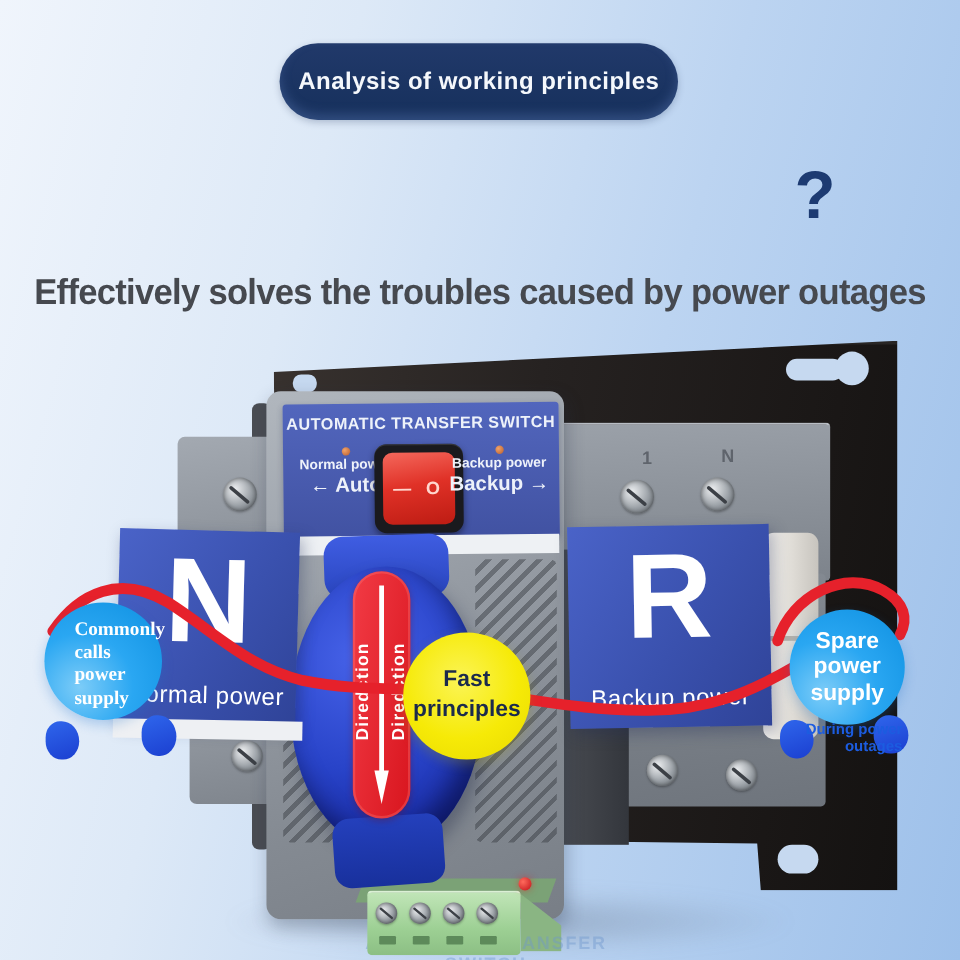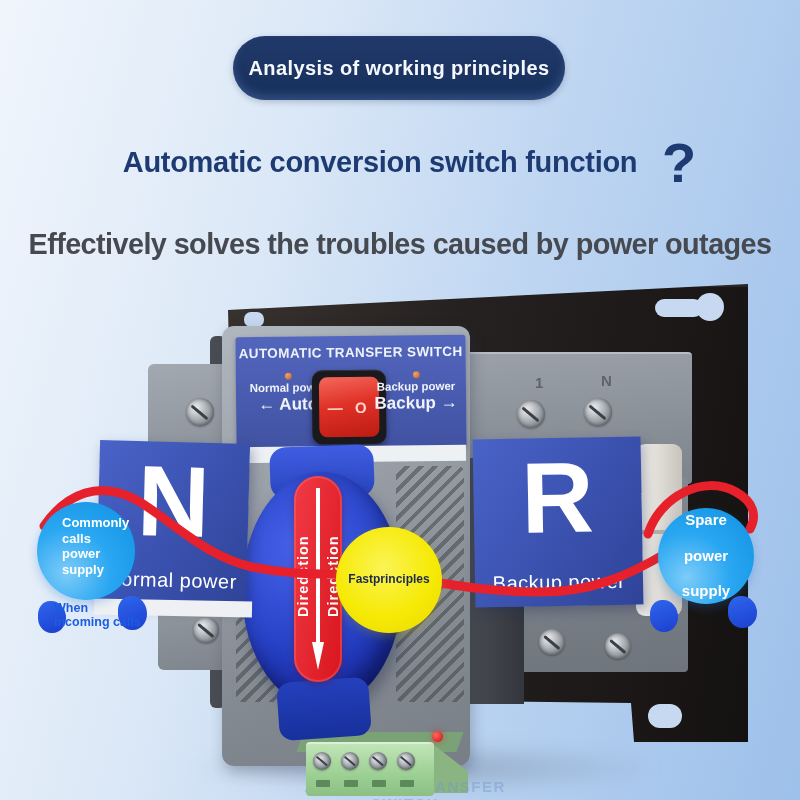--- a/index.html
+++ b/index.html
@@ -130,44 +130,43 @@
     transform:rotate(1deg);z-index:8;}
 
   
   .redline{left:0;top:0;z-index:10;pointer-events:none;}
 
   
   .bubble{border-radius:50%;z-index:12;color:#fff;font-weight:bold;
     background:radial-gradient(circle at 30% 72%,#7cccf8 0%,#2aa7f2 45%,#0d8fe0 100%);
     box-shadow:0 4px 10px rgba(30,110,200,.28);}
   .bub-left{left:37px;top:502px;width:98px;height:98px;}
-  .bub-left .lines{left:25px;top:13px;font-size:13px;line-height:1.2;}
+  .bub-left .lines{left:25px;top:13px;font-size:16px;line-height:1.2;font-family:Liberation Serif, serif;}
   .bub-right{left:658px;top:508px;width:96px;height:96px;display:flex;flex-direction:column;
-    align-items:center;justify-content:center;font-size:15px;line-height:1.12;gap:19px;}
+    align-items:center;justify-content:center;font-size:19px;line-height:1.12;}
   .bub-yellow{left:336px;top:527px;width:106px;height:106px;border-radius:50%;z-index:12;
     background:radial-gradient(circle at 45% 38%,#fbf455,#f6ea07 55%,#e8d900);
     box-shadow:0 4px 10px rgba(160,150,20,.30);
-    display:flex;flex-direction:row;align-items:center;justify-content:center;
-    color:#1b2a4c;font-size:12px;font-weight:bold;line-height:1.3;}
+    display:flex;flex-direction:column;align-items:center;justify-content:center;
+    color:#1b2a4c;font-size:19px;font-weight:bold;line-height:1.3;}
 
   .note-dot{z-index:12;border-radius:45% 55% 50% 50%;
     background:linear-gradient(160deg,#2f66ec,#1b3fd0);}
   .note-text{z-index:13;color:#1c5ce0;font-size:12.5px;font-weight:bold;line-height:1.15;}
   .note-left{left:54px;top:601px;width:110px;text-align:left;}
   .note-right{left:656px;top:601px;width:96px;text-align:right;}
 </style>
 </head>
 <body>
 
 <div class="stage">
 
   <div class="abs banner">
     <span>Analysis of working principles</span>
   </div>
-  <div class="abs title">Automatic conversion switch function</div>
   <div class="abs qmark">?</div>
   <div class="abs subtitle">Effectively solves the troubles caused by power outages</div>
 
   <div class="abs ground-shadow"></div>
 
   <div class="abs plate">
     <div class="abs keyhole kh-slot"></div>
     <div class="abs keyhole kh-circle"></div>
     <div class="abs keyhole kh-small"></div>
     <div class="abs keyhole kh-bottom"></div>
@@ -275,20 +274,20 @@
     <div>principles</div>
   </div>
   <div class="abs bubble bub-right">
     <div>Spare</div>
     <div>power</div>
     <div>supply</div>
   </div>
 
   <div class="abs note-dot" style="left:38px;top:601px;width:28px;height:32px;"></div>
   <div class="abs note-dot" style="left:118px;top:596px;width:29px;height:34px;"></div>
-  <div class="abs note-text note-left">
-    <div>When</div>
-    <div>incoming calls</div>
-  </div>
   <div class="abs note-dot" style="left:650px;top:600px;width:28px;height:32px;"></div>
   <div class="abs note-dot" style="left:728px;top:596px;width:29px;height:32px;"></div>
+  <div class="abs note-text note-right">
+    <div>During power</div>
+    <div>outages</div>
+  </div>
 
 </div>
 
 </body></html>

